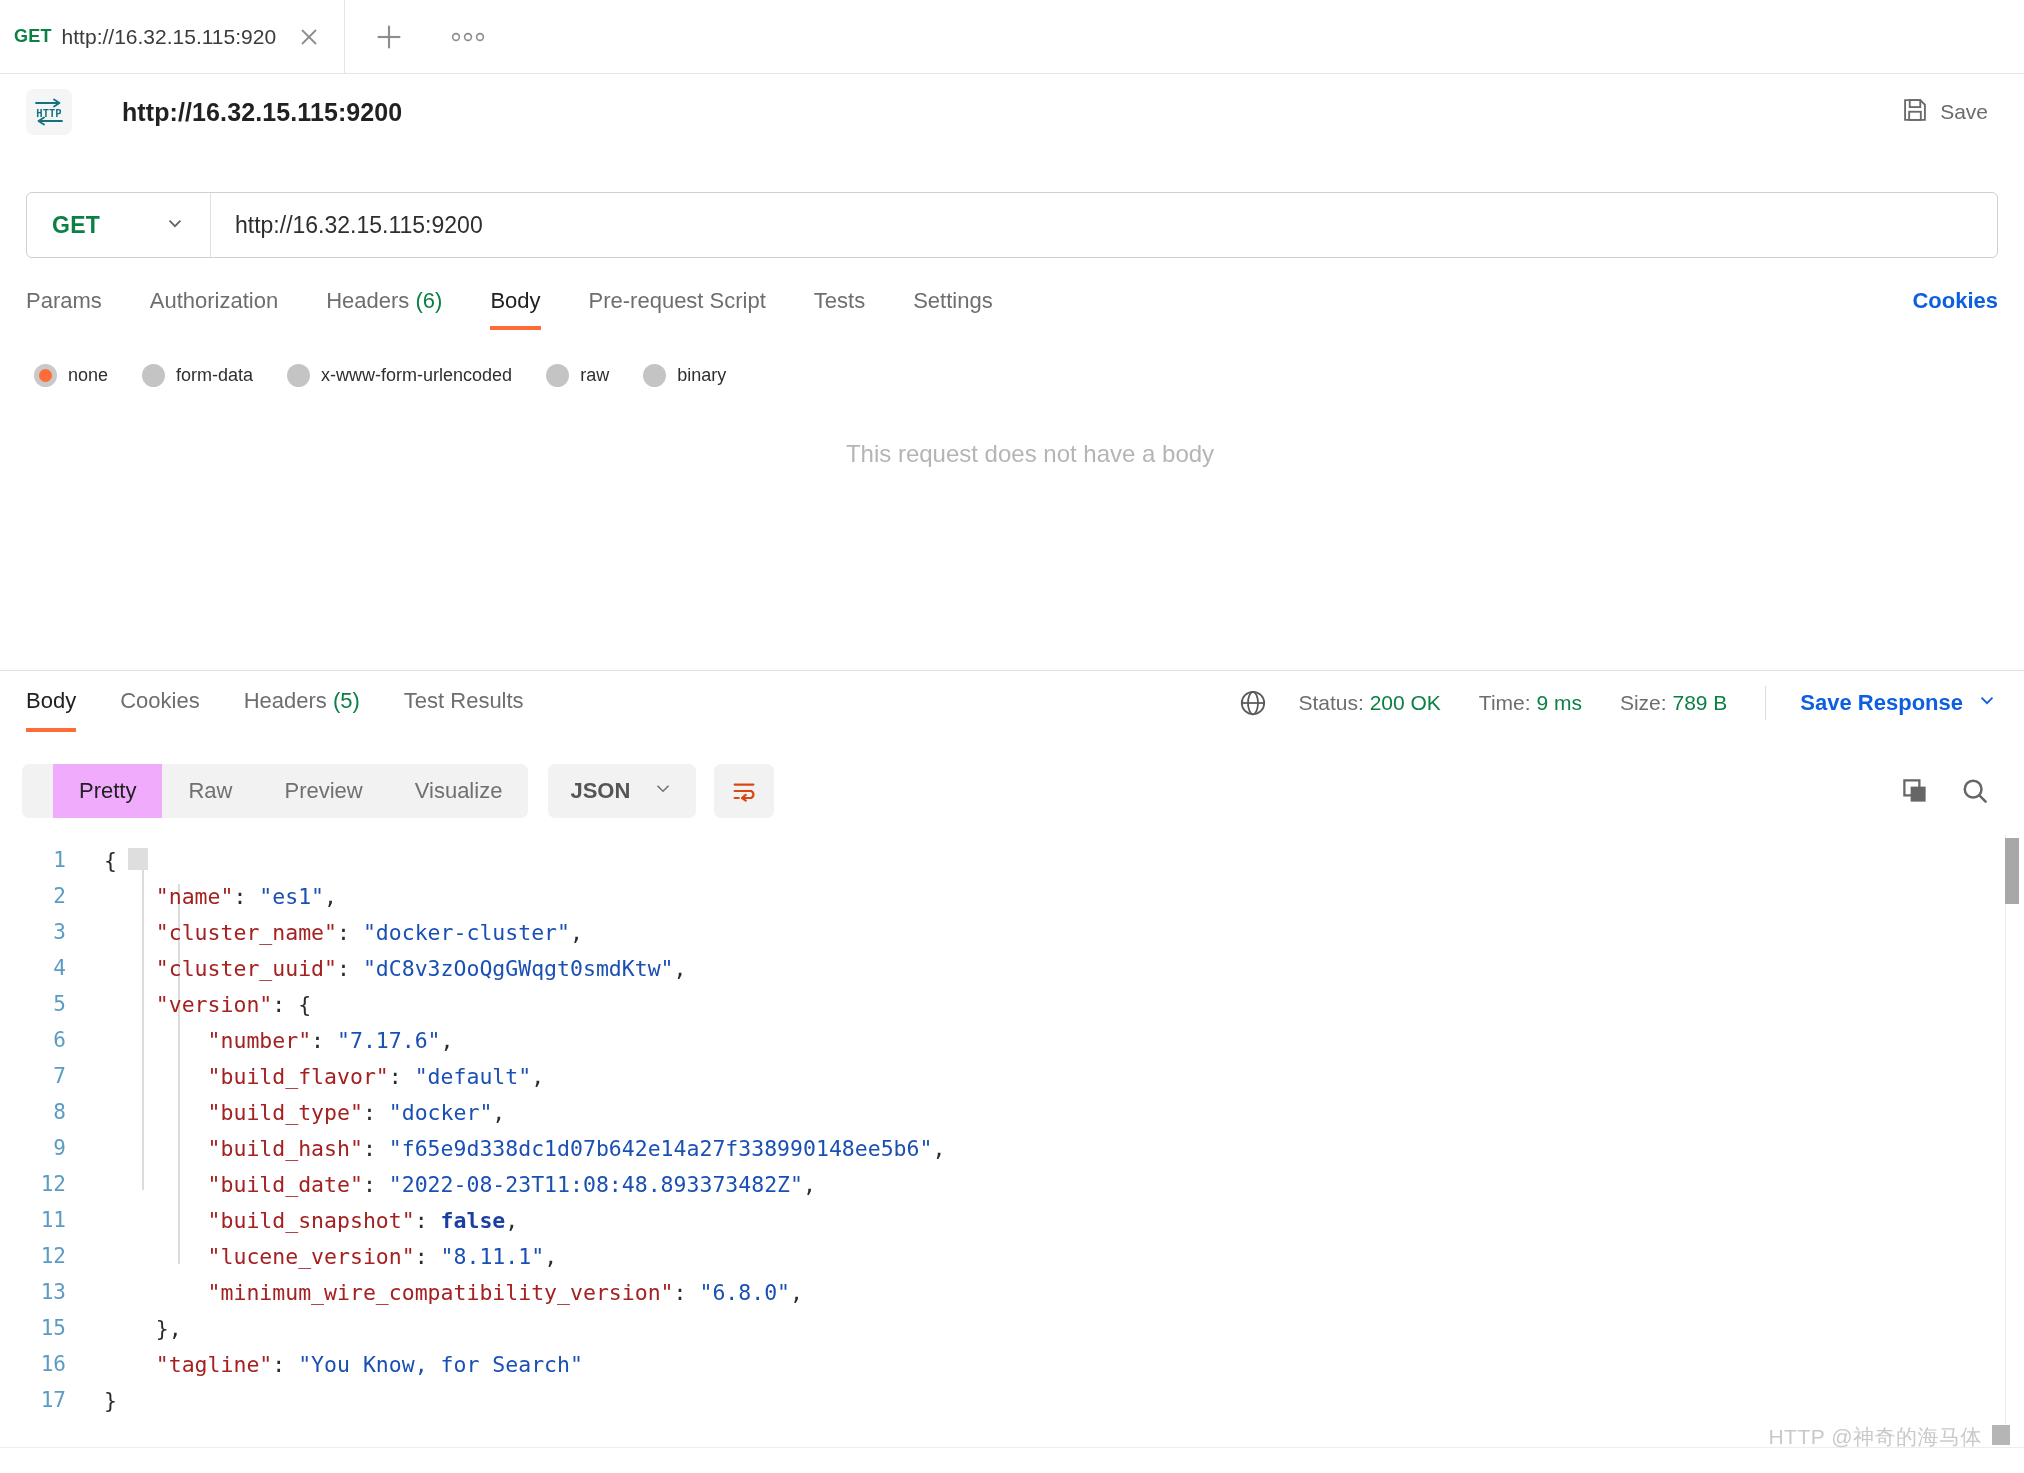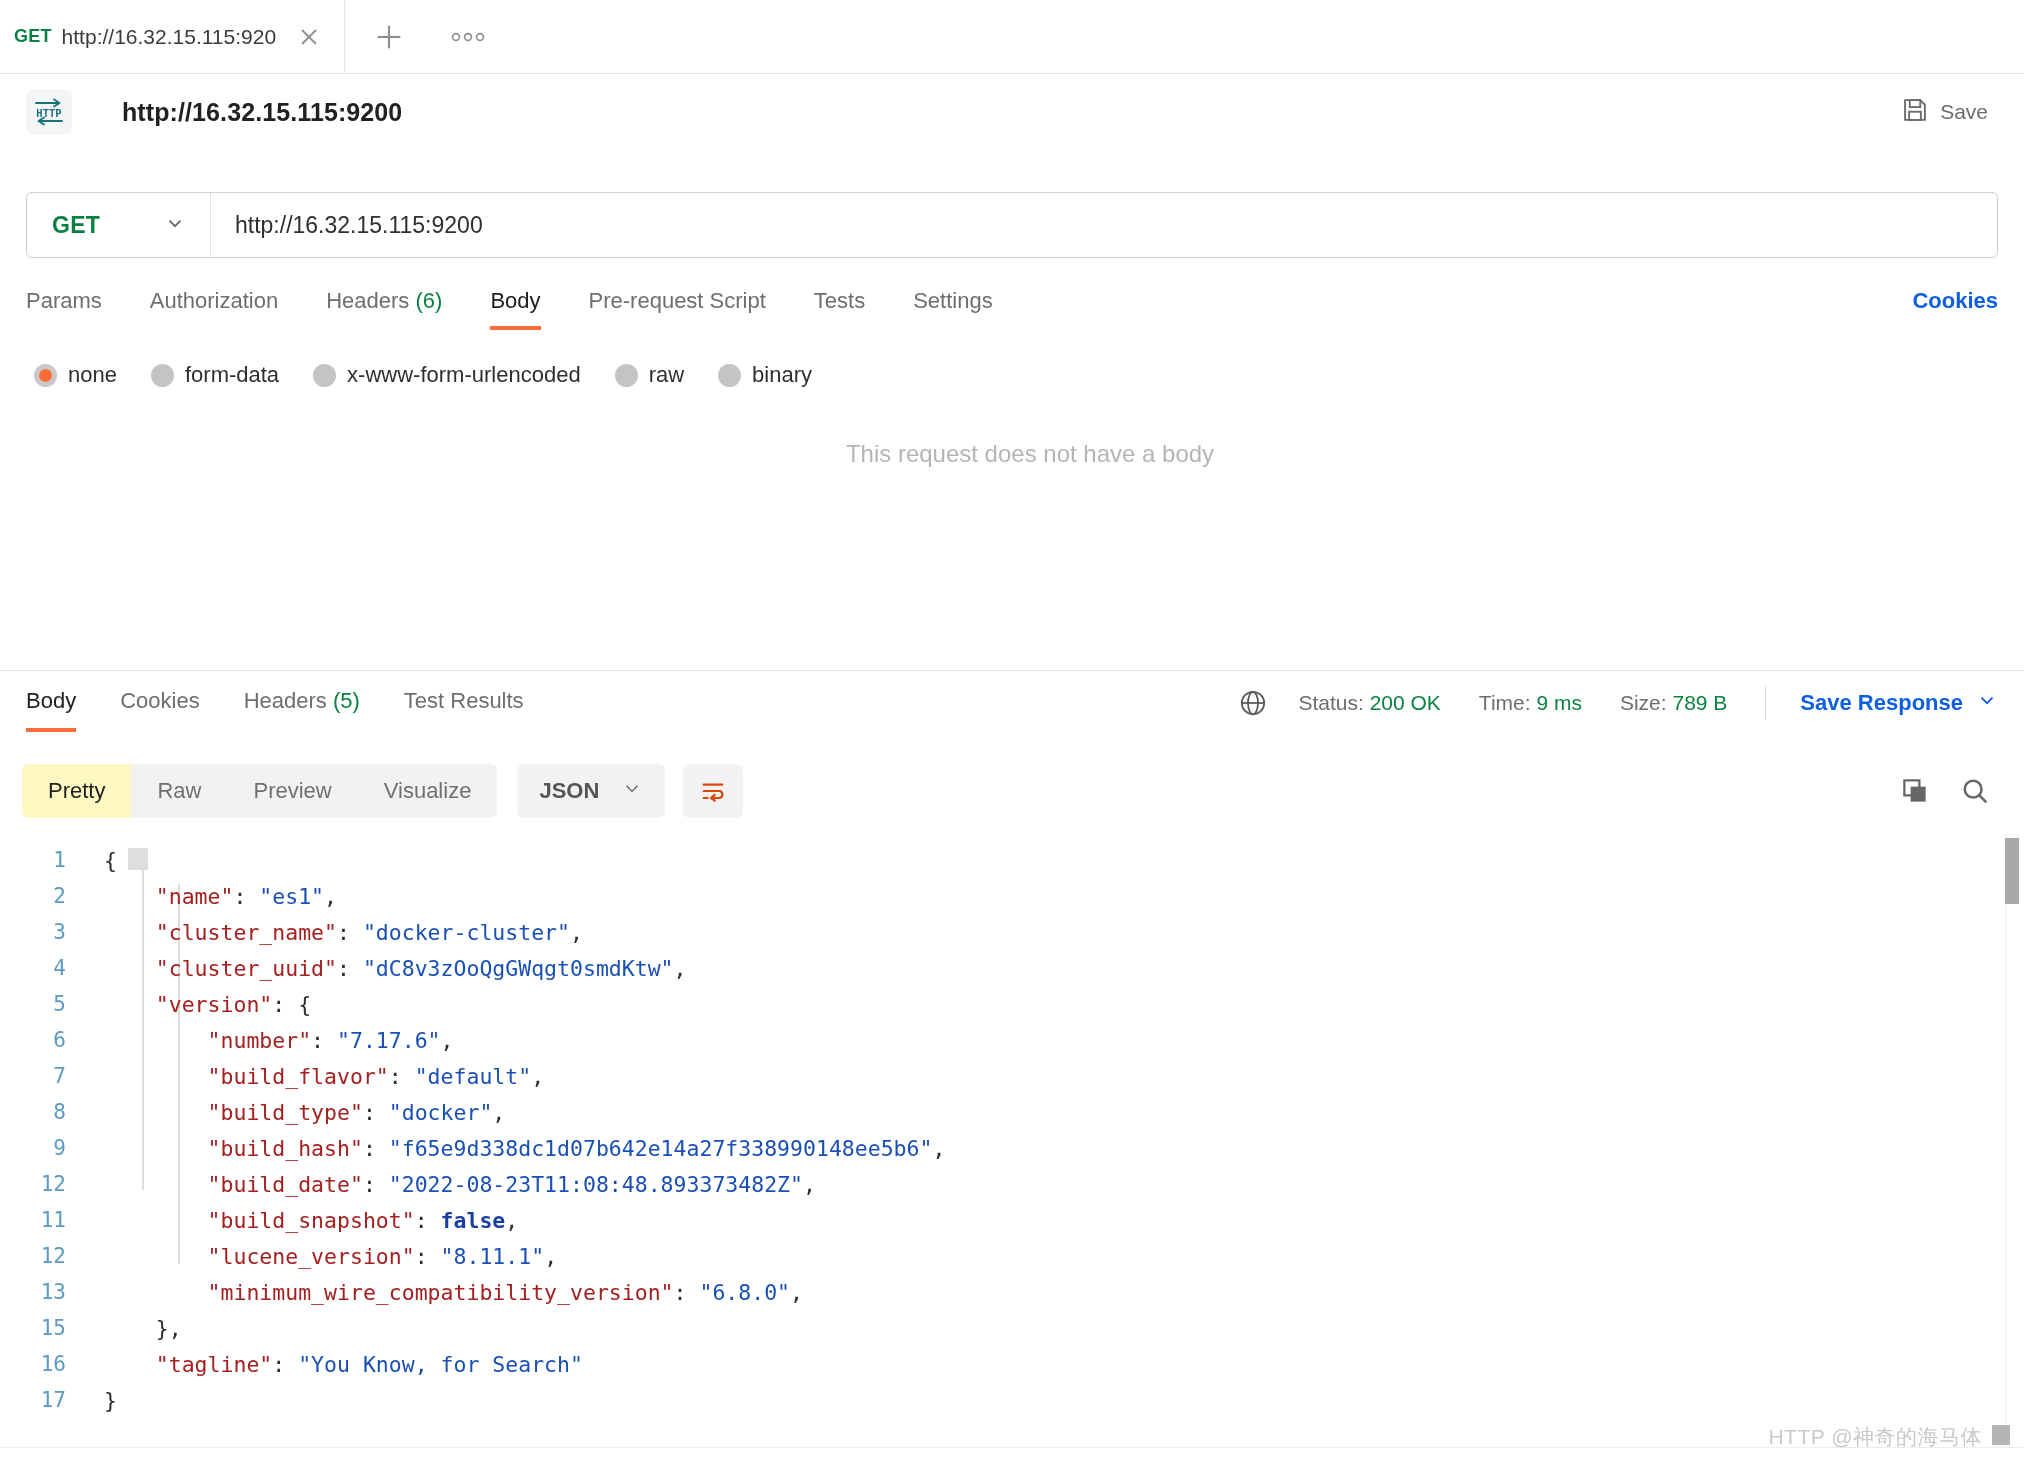--- a/index.html
+++ b/index.html
@@ -158,21 +158,21 @@
     width: 23px; height: 23px; border-radius: 50%;
     background: #c4c4c4; margin-right: 11px;
     display: flex; align-items: center; justify-content: center;
     flex: none;
   }
   .radio-item.selected .radio-dot { background: #c9c9c9; }
   .radio-item.selected .radio-dot::after {
     content: ""; width: 13px; height: 13px; border-radius: 50%;
     background: #ff6c37;
   }
-  .radio-label { font-size: 22px; color: #2f2f2f; }
+  .radio-label { font-size: 18px; color: #2f2f2f; }
 
   
   .empty-body {
     position: absolute; top: 440px; left: 0; right: 0;
     text-align: center; font-size: 24px; color: #b5b5b5; padding-left: 36px;
   }
 
   
   .pane-divider {
     position: absolute; top: 670px; left: 0; right: 0;
@@ -220,21 +220,21 @@
     height: 66px; display: flex; align-items: center; padding: 0 22px;
   }
   .seg {
     display: flex; background: #f2f2f2; border-radius: 7px; overflow: hidden;
     height: 54px;
   }
   .seg-item {
     display: flex; align-items: center; justify-content: center;
     padding: 0 26px; font-size: 22px; color: #707070; cursor: pointer;
   }
-  .seg-item.active { background: #fef9c3; color: #212121; }
+  .seg-item.active { background: #f0abfc; color: #212121; margin-left: 31px; }
   .fmt-sel {
     margin-left: 20px; height: 54px; background: #f2f2f2; border-radius: 7px;
     display: flex; align-items: center; gap: 22px; padding: 0 22px;
     font-size: 22px; color: #555; font-weight: 700; cursor: pointer;
   }
   .wrap-btn {
     margin-left: 18px; width: 60px; height: 54px;
     background: #f2f2f2; border-radius: 7px;
     display: flex; align-items: center; justify-content: center;
     cursor: pointer;

